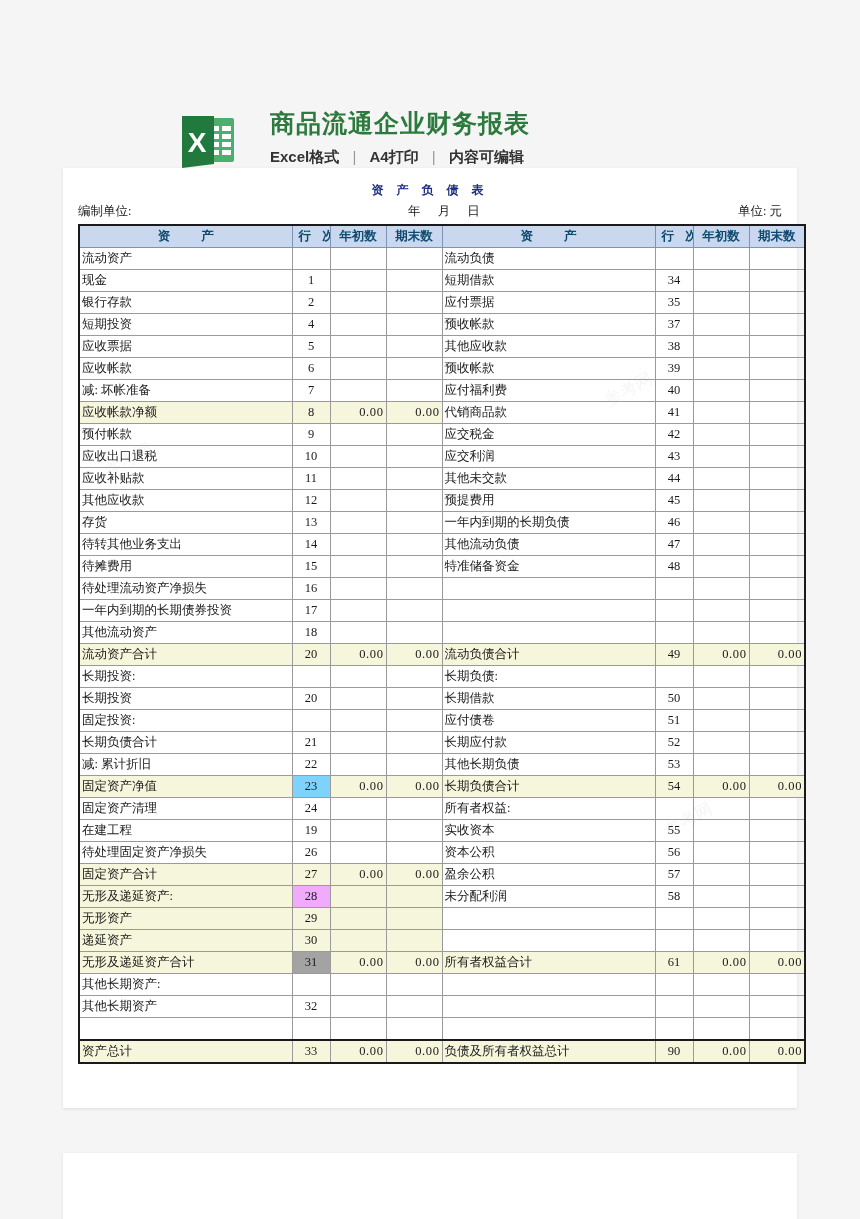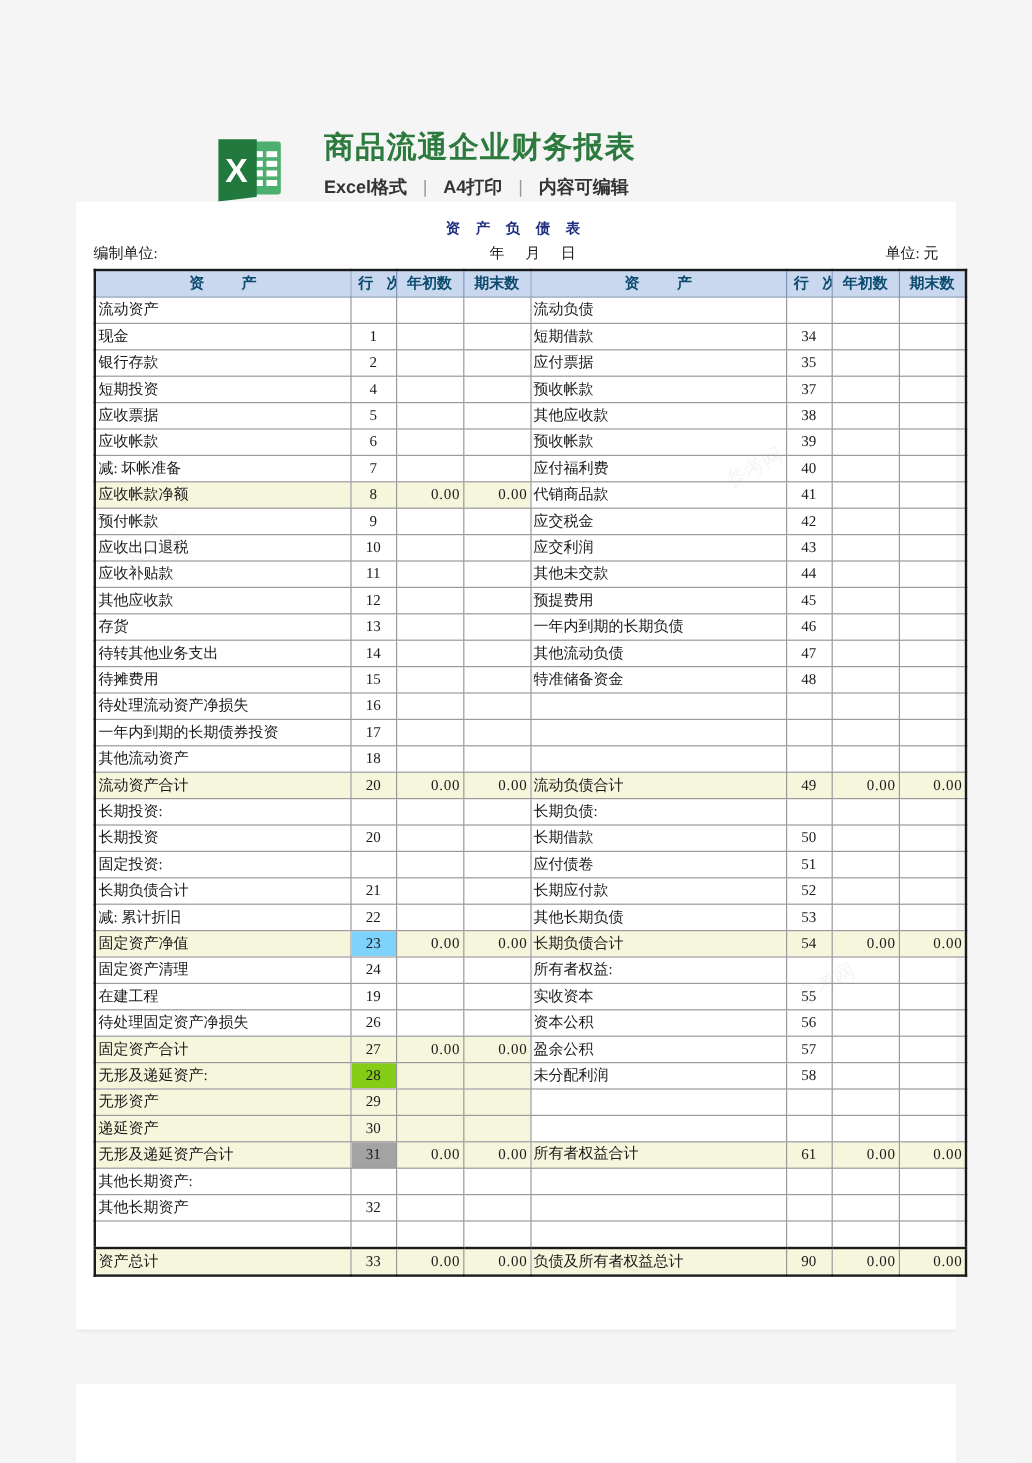--- a/index.html
+++ b/index.html
@@ -457,21 +457,21 @@
             <td class="ln" style="background: rgb(246, 246, 220);">27</td>
             <td class="vl" style="background: rgb(246, 246, 220);">0.00</td>
             <td class="vl" style="background: rgb(246, 246, 220);">0.00</td>
             <td class="nm i1 midsep">盈余公积</td>
             <td class="ln">57</td>
             <td class="vl"></td>
             <td class="vl"></td>
           </tr>
           <tr>
             <td class="nm i0" style="background: rgb(246, 246, 220);">无形及递延资产:</td>
-            <td class="ln" style="background: #84cc16; text-align: center;">28</td>
+            <td class="ln" style="background: #f0abfc; text-align: center;">28</td>
             <td class="vl" style="background: rgb(246, 246, 220);"></td>
             <td class="vl" style="background: rgb(246, 246, 220);"></td>
             <td class="nm i1 midsep">未分配利润</td>
             <td class="ln">58</td>
             <td class="vl"></td>
             <td class="vl"></td>
           </tr>
           <tr>
             <td class="nm i1" style="background: rgb(246, 246, 220);">无形资产</td>
             <td class="ln" style="background: rgb(246, 246, 220);">29</td>
@@ -490,21 +490,21 @@
             <td class="nm i0 midsep"></td>
             <td class="ln"></td>
             <td class="vl"></td>
             <td class="vl"></td>
           </tr>
           <tr class="hl">
             <td class="nm i2" style="background: rgb(246, 246, 220);">无形及递延资产合计</td>
             <td class="ln" style="background: #a3a3a3;">31</td>
             <td class="vl" style="background: rgb(246, 246, 220);">0.00</td>
             <td class="vl" style="background: rgb(246, 246, 220);">0.00</td>
-            <td class="nm i2 midsep" style="background: rgb(246, 246, 220); font-family: Liberation Mono, monospace;">所有者权益合计</td>
+            <td class="nm i2 midsep" style="background: rgb(246, 246, 220);">所有者权益合计</td>
             <td class="ln" style="background: rgb(246, 246, 220);">61</td>
             <td class="vl" style="background: rgb(246, 246, 220);">0.00</td>
             <td class="vl" style="background: rgb(246, 246, 220);">0.00</td>
           </tr>
           <tr>
             <td class="nm i0">其他长期资产:</td>
             <td class="ln"></td>
             <td class="vl"></td>
             <td class="vl"></td>
             <td class="nm i0 midsep"></td>

